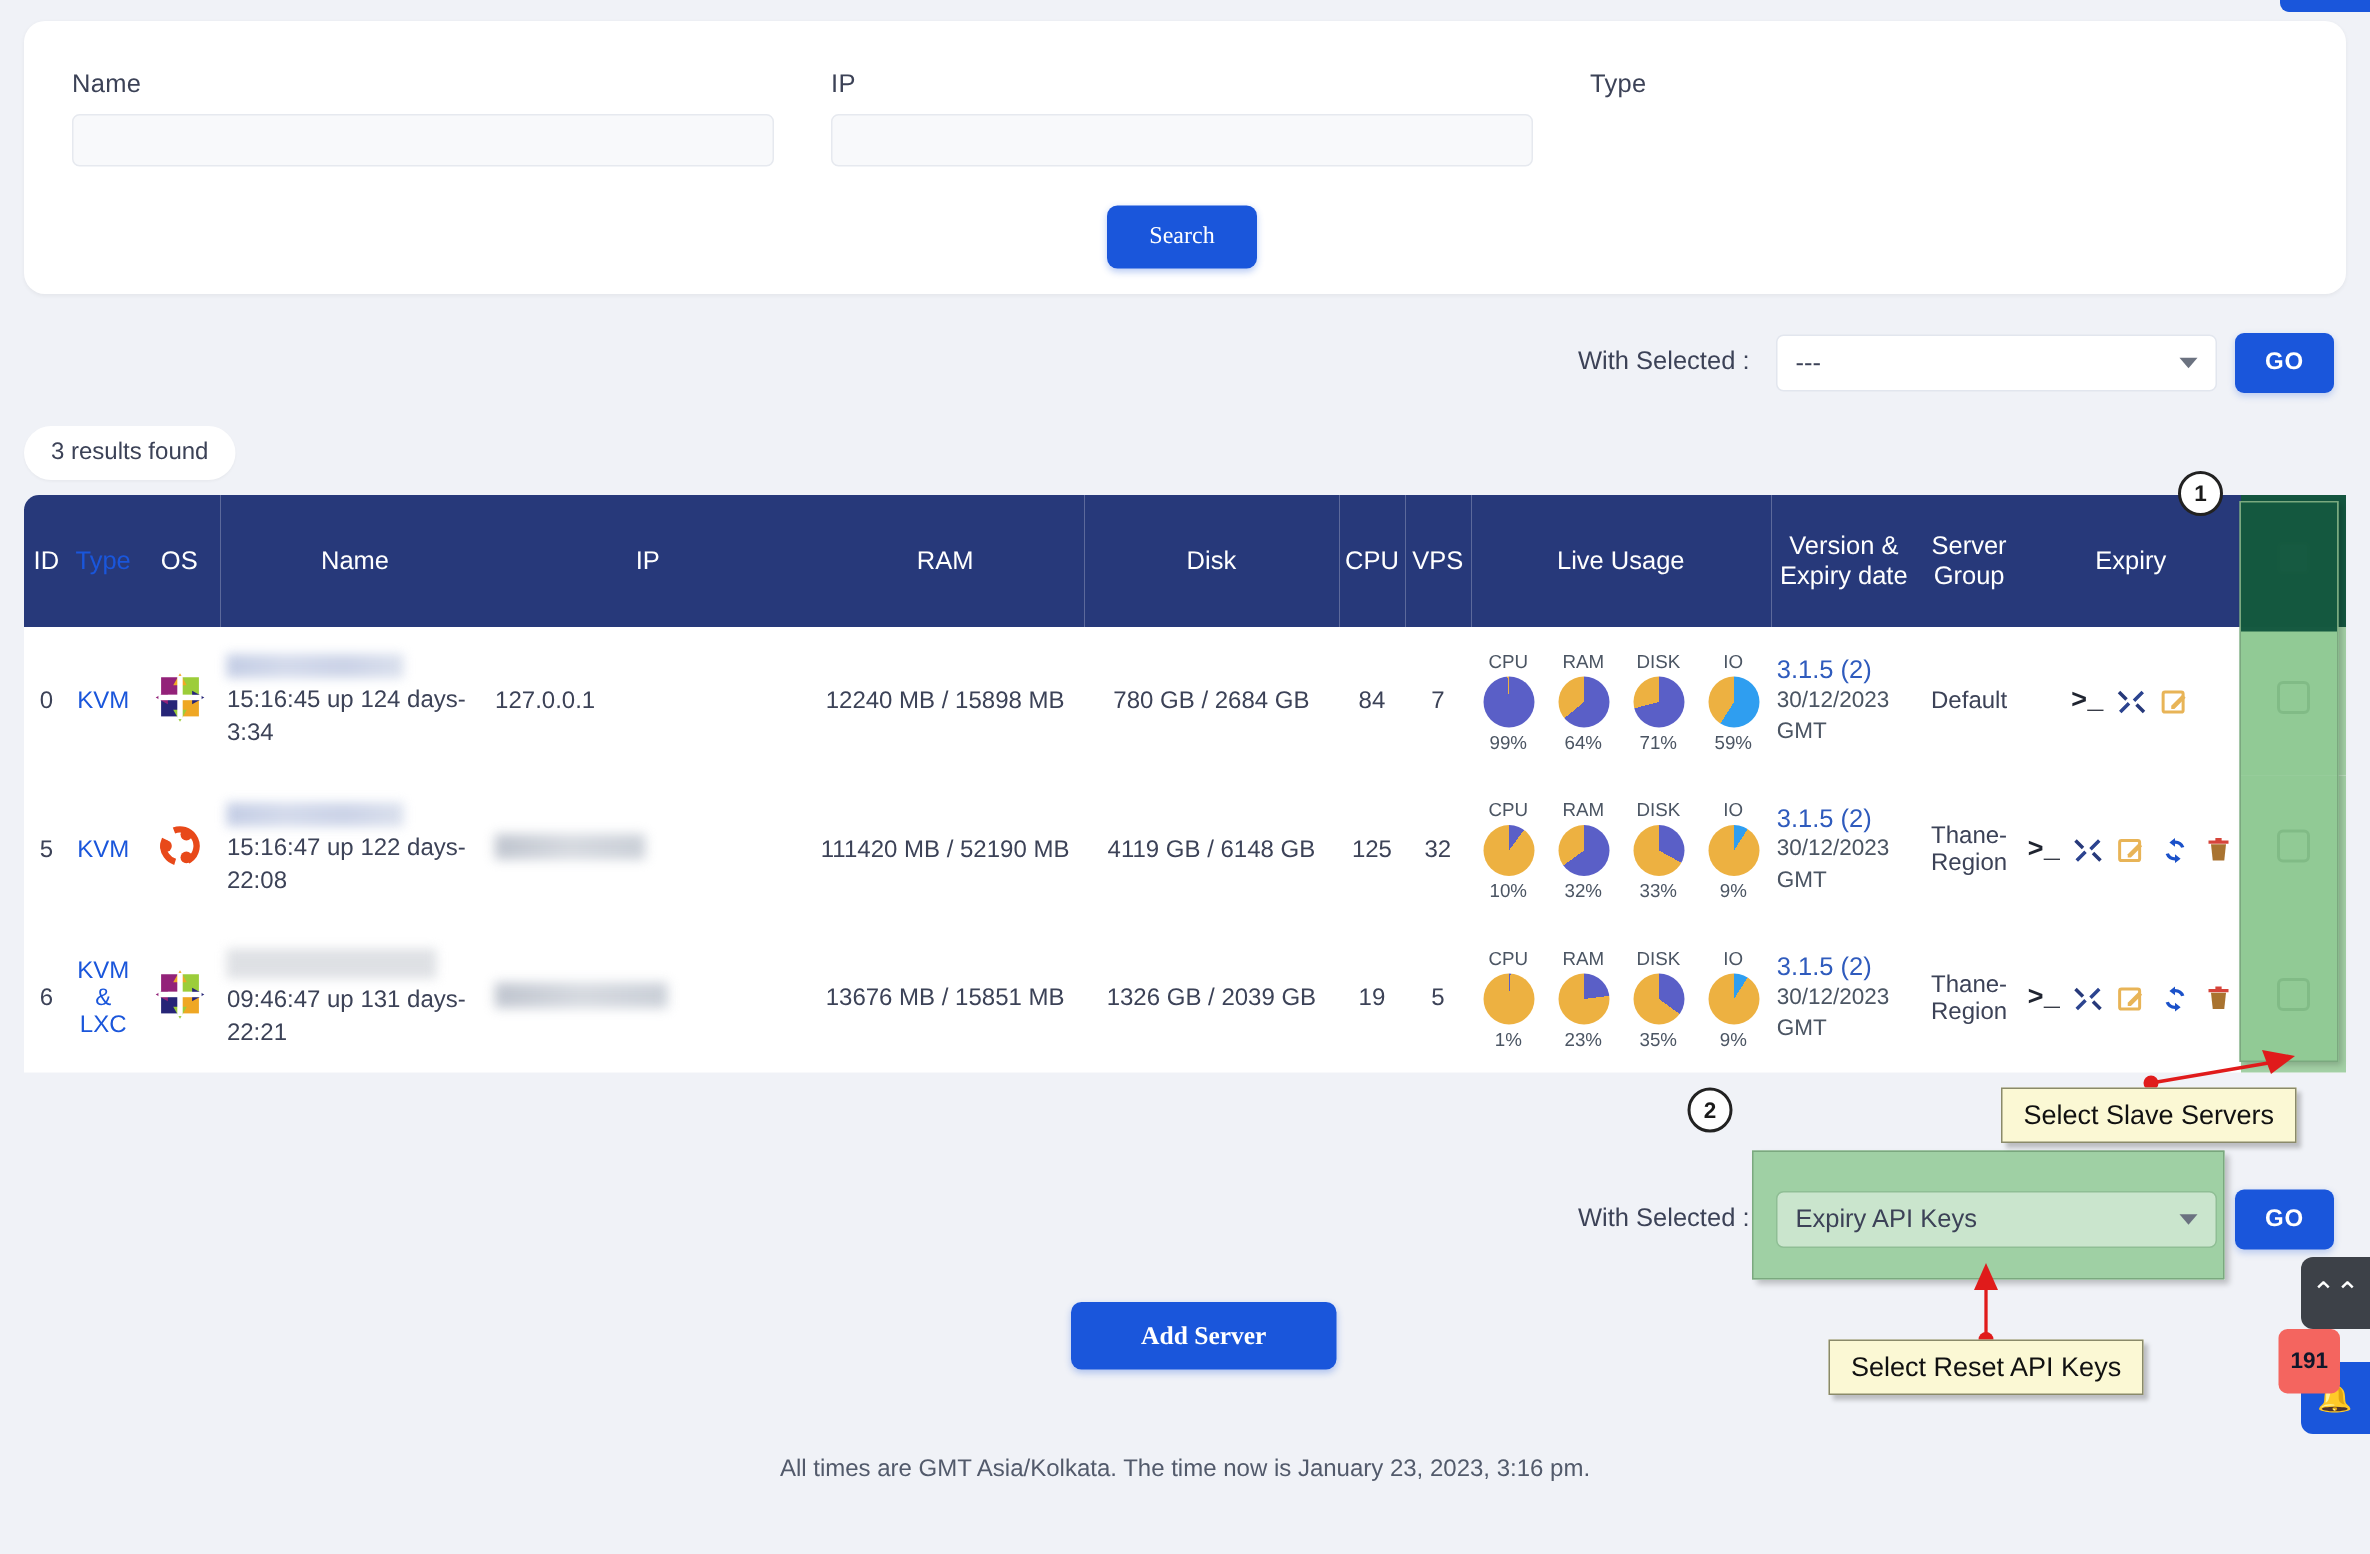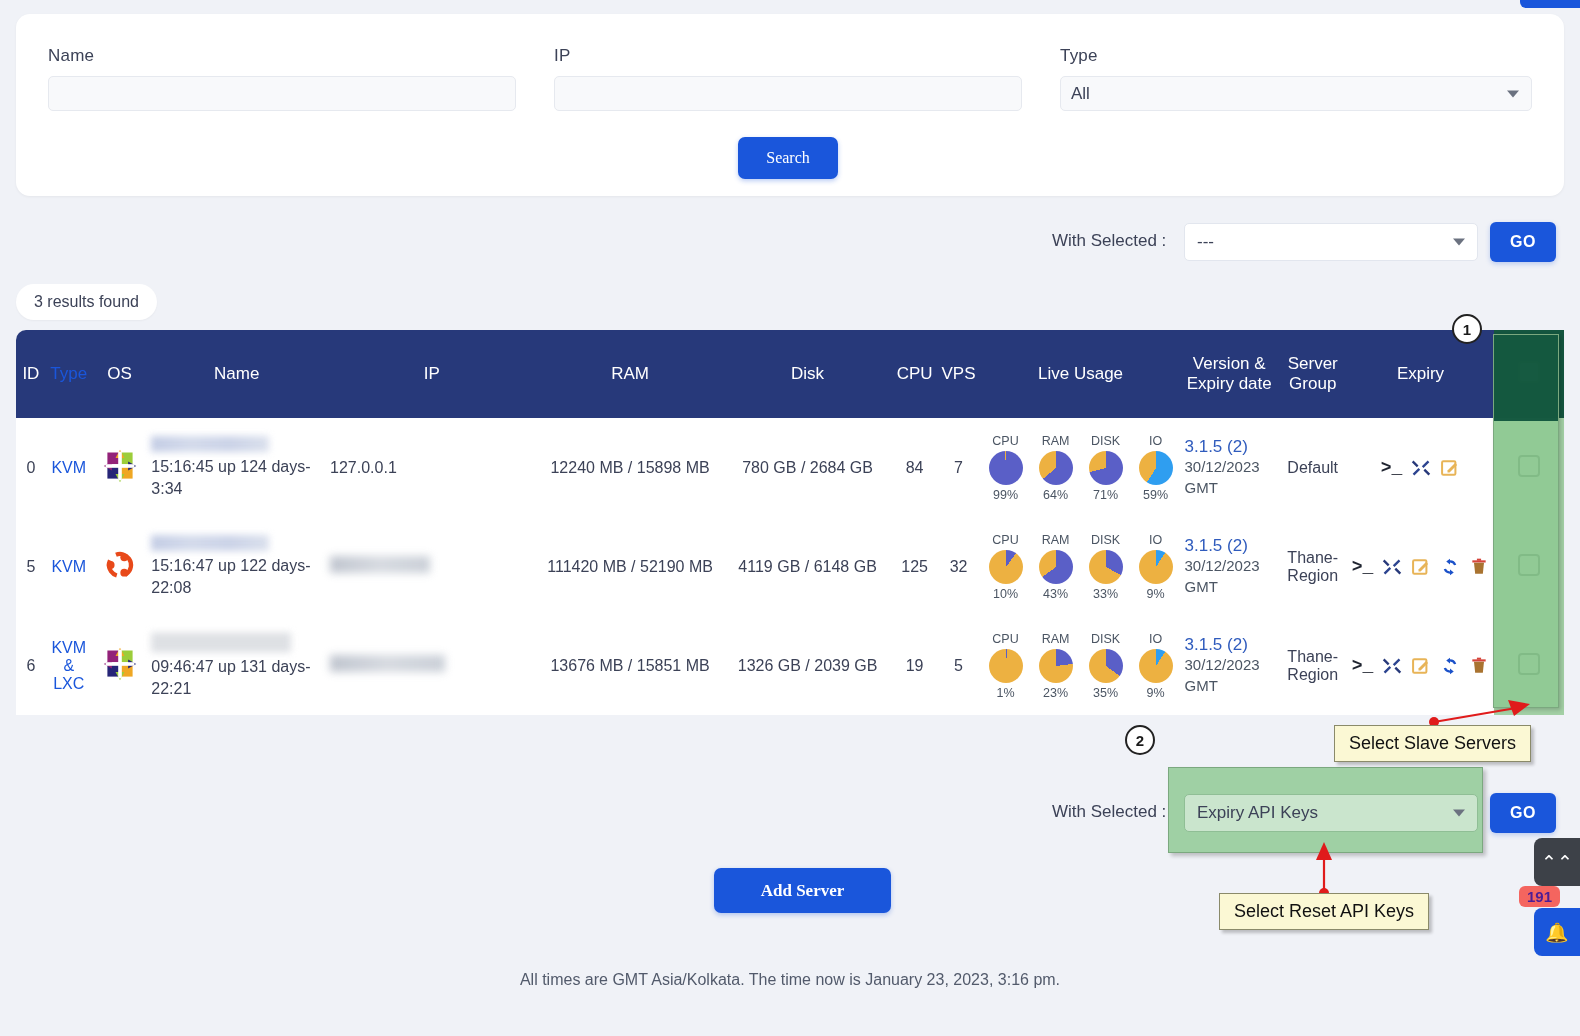--- a/index.html
+++ b/index.html
@@ -229,22 +229,22 @@
   }
   .notif {
     position: absolute; right: 0px; top: 908px;
     width: 46px; height: 48px; background: #1a56db;
     border-radius: 8px 0 0 8px;
     display: flex; align-items: center; justify-content: center;
     color: #fff; font-size: 19px; z-index: 50;
   }
   .notif-badge {
     position: absolute; right: 20px; top: 886px;
-    background: #f4655f; color: #4c1d95;
-    border-radius: 6px; padding: 2px 8px;
+    background: #f4655f; color: #0f172a;
+    border-radius: 6px; padding: 13px 8px;
     font-size: 15px; font-weight: bold; z-index: 51;
   }
   .top-strip {
     position: absolute; right: 0; top: 0; width: 60px; height: 8px;
     background: #1a56db; border-radius: 0 0 0 6px;
   }
 </style>
 </head>
 <body>
 
@@ -254,24 +254,20 @@
   <div class="field" style="left:32px; top:32px; width:468px;">
     <span class="field-label">Name</span>
     <input class="field-input" value="" placeholder="" style="">
   </div>
   <div class="field" style="left:538px; top:32px; width:468px;">
     <span class="field-label">IP</span>
     <input class="field-input" value="" placeholder="" style="">
   </div>
   <div class="field" style="left:1044px; top:32px; width:472px;">
     <span class="field-label">Type</span>
-    <div class="field-select">
-      <span>All</span>
-      <span class="caret"></span>
-    </div>
   </div>
   <button class="btn-primary" style="position:absolute; left:722px; top:123px; width:100px; height:42px;">Search</button>
 </div>
 
 <div style="position:absolute; left:1052px; top:231px;">
   <span class="ws-label">With Selected :</span>
 </div>
 <div class="ws-select" style="position:absolute; left:1184px; top:223px; width:294px;">
   <span>---</span>
   <span class="caret"></span>
@@ -396,21 +392,21 @@
     <td class="c-live">
             <div class="live">
     <div class="gauge">
       <div class="gauge-lbl">CPU</div>
       <div class="pie" style="background: conic-gradient(#5a5fc7 0deg 36deg, #edb141 36deg 360deg);"></div>
       <div class="gauge-val">10%</div>
     </div>
     <div class="gauge">
       <div class="gauge-lbl">RAM</div>
       <div class="pie" style="background: conic-gradient(#5a5fc7 0deg 234deg, #edb141 234deg 360deg);"></div>
-      <div class="gauge-val">43%</div>
+      <div class="gauge-val">32%</div>
     </div>
     <div class="gauge">
       <div class="gauge-lbl">DISK</div>
       <div class="pie" style="background: conic-gradient(#5a5fc7 0deg 118.8deg, #edb141 118.8deg 360deg);"></div>
       <div class="gauge-val">33%</div>
     </div>
     <div class="gauge">
       <div class="gauge-lbl">IO</div>
       <div class="pie" style="background: conic-gradient(#2f9ef0 0deg 32.4deg, #edb141 32.4deg 360deg);"></div>
       <div class="gauge-val">9%</div>

